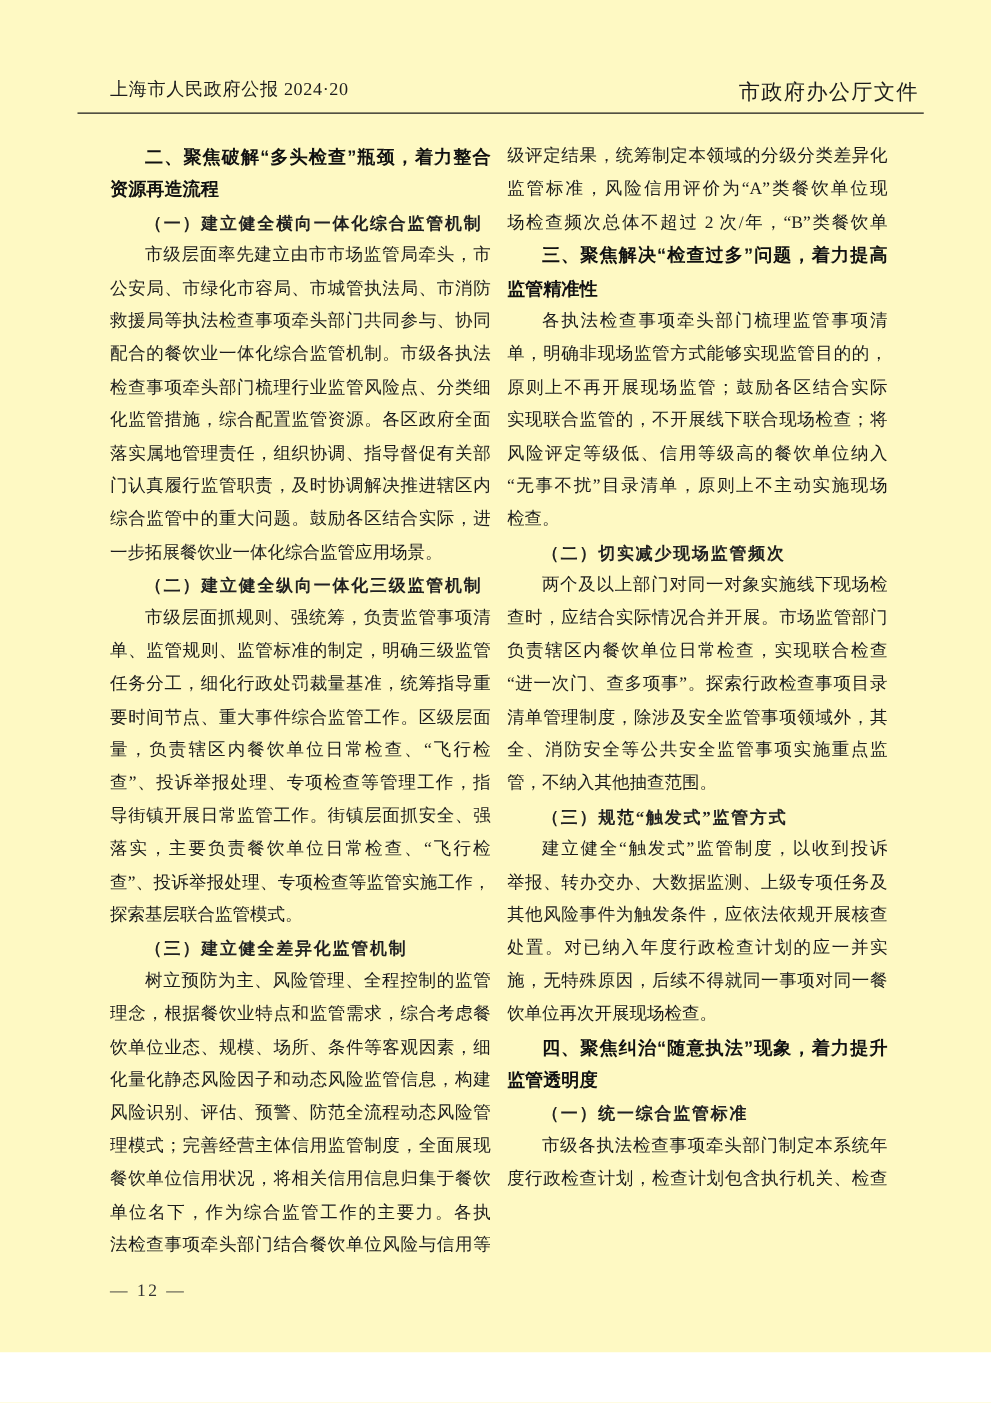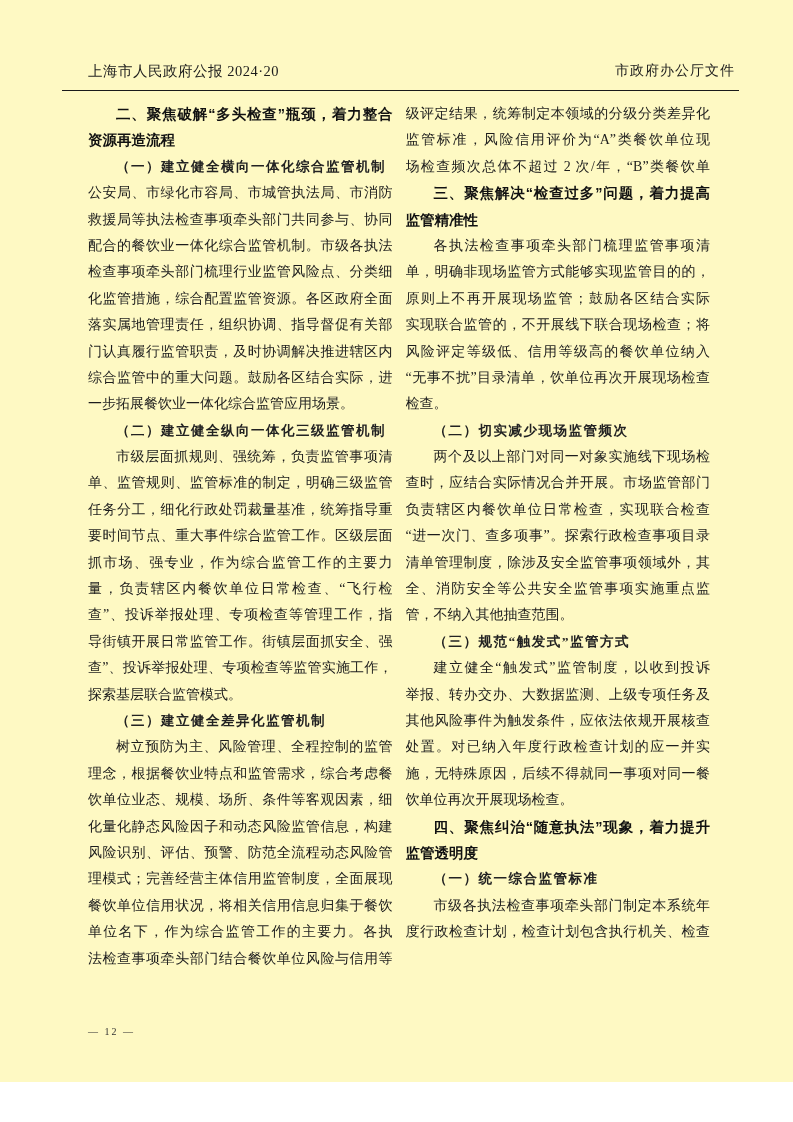--- a/index.html
+++ b/index.html
@@ -17,21 +17,21 @@
     left: 88px;
     top: 62px;
     font-size: 14.5px;
     letter-spacing: 0.5px;
     white-space: nowrap;
   }
   .header-right {
     position: absolute;
     right: 58px;
     top: 62px;
-    font-size: 14px;
+    font-size: 17px;
     letter-spacing: 1px;
     white-space: nowrap;
   }
   .header-rule {
     position: absolute;
     left: 62px;
     top: 90px;
     width: 677px;
     height: 0;
     border-top: 1.6px solid #1a1a1a;
@@ -40,20 +40,21 @@
     position: absolute;
     left: 88px;
     top: 101px;
     width: 622px;
     display: flex;
     gap: 13px;
   }
   .column {
     width: 305px;
     overflow: hidden;
+    margin-top: 12px;
   }
   .line {
     height: 26.4px;
     line-height: 26.4px;
     font-size: 14px;
     text-align: left;
     white-space: nowrap;
   }
   .line.j {
     white-space: normal;
@@ -71,57 +72,58 @@
   .line.k {
     font-size: 13.5px;
     letter-spacing: 1.5px;
     color: #222;
     font-weight: bold;
   }
   .page-number {
     position: absolute;
     left: 88px;
     top: 1026px;
-    font-size: 10px;
+    font-size: 14px;
     letter-spacing: 2px;
     color: #333;
     white-space: nowrap;
   }
 </style>
 </head>
 <body>
 
 <div class="page">
   <div class="header-left">上海市人民政府公报 2024·20</div>
   <div class="header-right">市政府办公厅文件</div>
   <div class="header-rule"></div>
 
   <div class="columns">
     <div class="column">
         <div class="line h first j">二、聚焦破解“多头检查”瓶颈，着力整合</div>
         <div class="line h">资源再造流程</div>
         <div class="line k first">（一）建立健全横向一体化综合监管机制</div>
+        <div class="line first j">市级层面率先建立由市市场监管局牵头，市</div>
         <div class="line j">公安局、市绿化市容局、市城管执法局、市消防</div>
         <div class="line j">救援局等执法检查事项牵头部门共同参与、协同</div>
         <div class="line j">配合的餐饮业一体化综合监管机制。市级各执法</div>
         <div class="line j">检查事项牵头部门梳理行业监管风险点、分类细</div>
         <div class="line j">化监管措施，综合配置监管资源。各区政府全面</div>
         <div class="line j">落实属地管理责任，组织协调、指导督促有关部</div>
         <div class="line j">门认真履行监管职责，及时协调解决推进辖区内</div>
         <div class="line j">综合监管中的重大问题。鼓励各区结合实际，进</div>
         <div class="line">一步拓展餐饮业一体化综合监管应用场景。</div>
         <div class="line k first">（二）建立健全纵向一体化三级监管机制</div>
         <div class="line first j">市级层面抓规则、强统筹，负责监管事项清</div>
         <div class="line j">单、监管规则、监管标准的制定，明确三级监管</div>
         <div class="line j">任务分工，细化行政处罚裁量基准，统筹指导重</div>
         <div class="line j">要时间节点、重大事件综合监管工作。区级层面</div>
-        <div class="line j">抓市场、强专业，作为综合监管工作的主要力</div>
         <div class="line j">量，负责辖区内餐饮单位日常检查、“飞行检</div>
         <div class="line j">查”、投诉举报处理、专项检查等管理工作，指</div>
         <div class="line j">导街镇开展日常监管工作。街镇层面抓安全、强</div>
+        <div class="line j">落实，主要负责餐饮单位日常检查、“飞行检</div>
         <div class="line j">查”、投诉举报处理、专项检查等监管实施工作，</div>
         <div class="line">探索基层联合监管模式。</div>
         <div class="line k first">（三）建立健全差异化监管机制</div>
         <div class="line first j">树立预防为主、风险管理、全程控制的监管</div>
         <div class="line j">理念，根据餐饮业特点和监管需求，综合考虑餐</div>
         <div class="line j">饮单位业态、规模、场所、条件等客观因素，细</div>
         <div class="line j">化量化静态风险因子和动态风险监管信息，构建</div>
         <div class="line j">风险识别、评估、预警、防范全流程动态风险管</div>
         <div class="line j">理模式；完善经营主体信用监管制度，全面展现</div>
         <div class="line j">餐饮单位信用状况，将相关信用信息归集于餐饮</div>
@@ -132,21 +134,21 @@
         <div class="line j">级评定结果，统筹制定本领域的分级分类差异化</div>
         <div class="line j">监管标准，风险信用评价为“A”类餐饮单位现</div>
         <div class="line j">场检查频次总体不超过 2 次/年，“B”类餐饮单</div>
         <div class="line h first j">三、聚焦解决“检查过多”问题，着力提高</div>
         <div class="line h">监管精准性</div>
         <div class="line first j">各执法检查事项牵头部门梳理监管事项清</div>
         <div class="line j">单，明确非现场监管方式能够实现监管目的的，</div>
         <div class="line j">原则上不再开展现场监管；鼓励各区结合实际</div>
         <div class="line j">实现联合监管的，不开展线下联合现场检查；将</div>
         <div class="line j">风险评定等级低、信用等级高的餐饮单位纳入</div>
-        <div class="line j">“无事不扰”目录清单，饮单位再次开展现场检查</div>
+        <div class="line j">“无事不扰”目录清单，原则上不主动实施现场</div>
         <div class="line">检查。</div>
         <div class="line k first">（二）切实减少现场监管频次</div>
         <div class="line first j">两个及以上部门对同一对象实施线下现场检</div>
         <div class="line j">查时，应结合实际情况合并开展。市场监管部门</div>
         <div class="line j">负责辖区内餐饮单位日常检查，实现联合检查</div>
         <div class="line j">“进一次门、查多项事”。探索行政检查事项目录</div>
         <div class="line j">清单管理制度，除涉及安全监管事项领域外，其</div>
         <div class="line j">全、消防安全等公共安全监管事项实施重点监</div>
         <div class="line">管，不纳入其他抽查范围。</div>
         <div class="line k first">（三）规范“触发式”监管方式</div>

